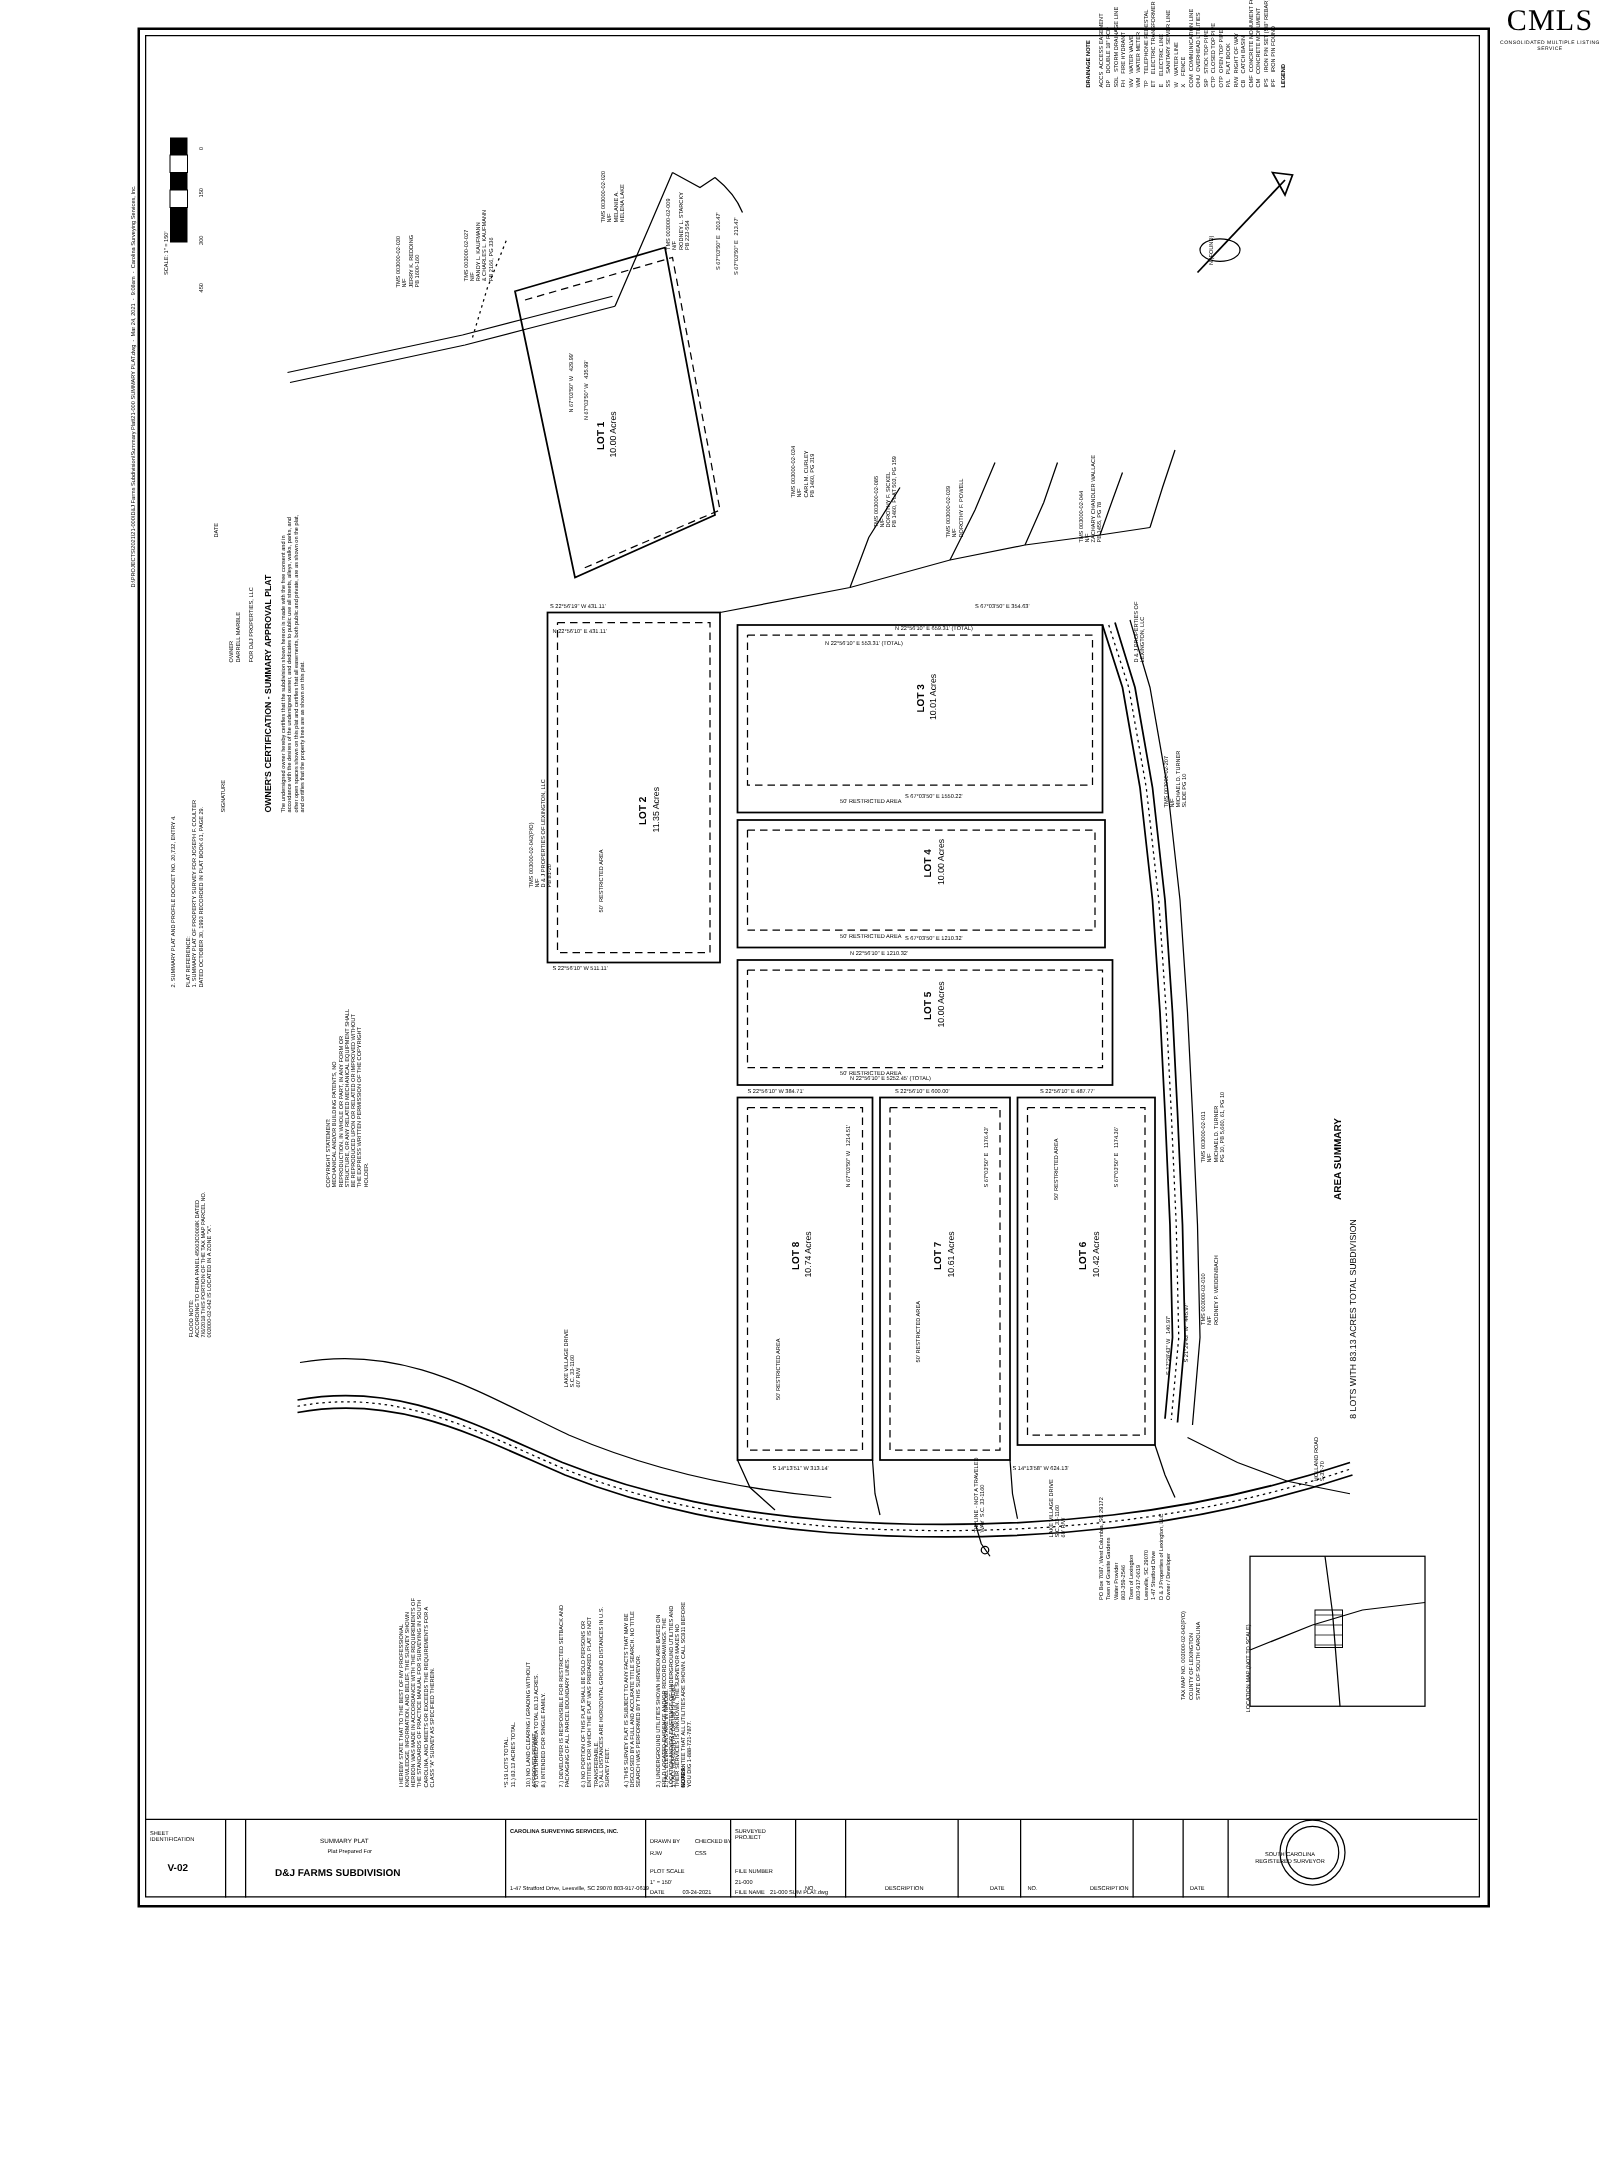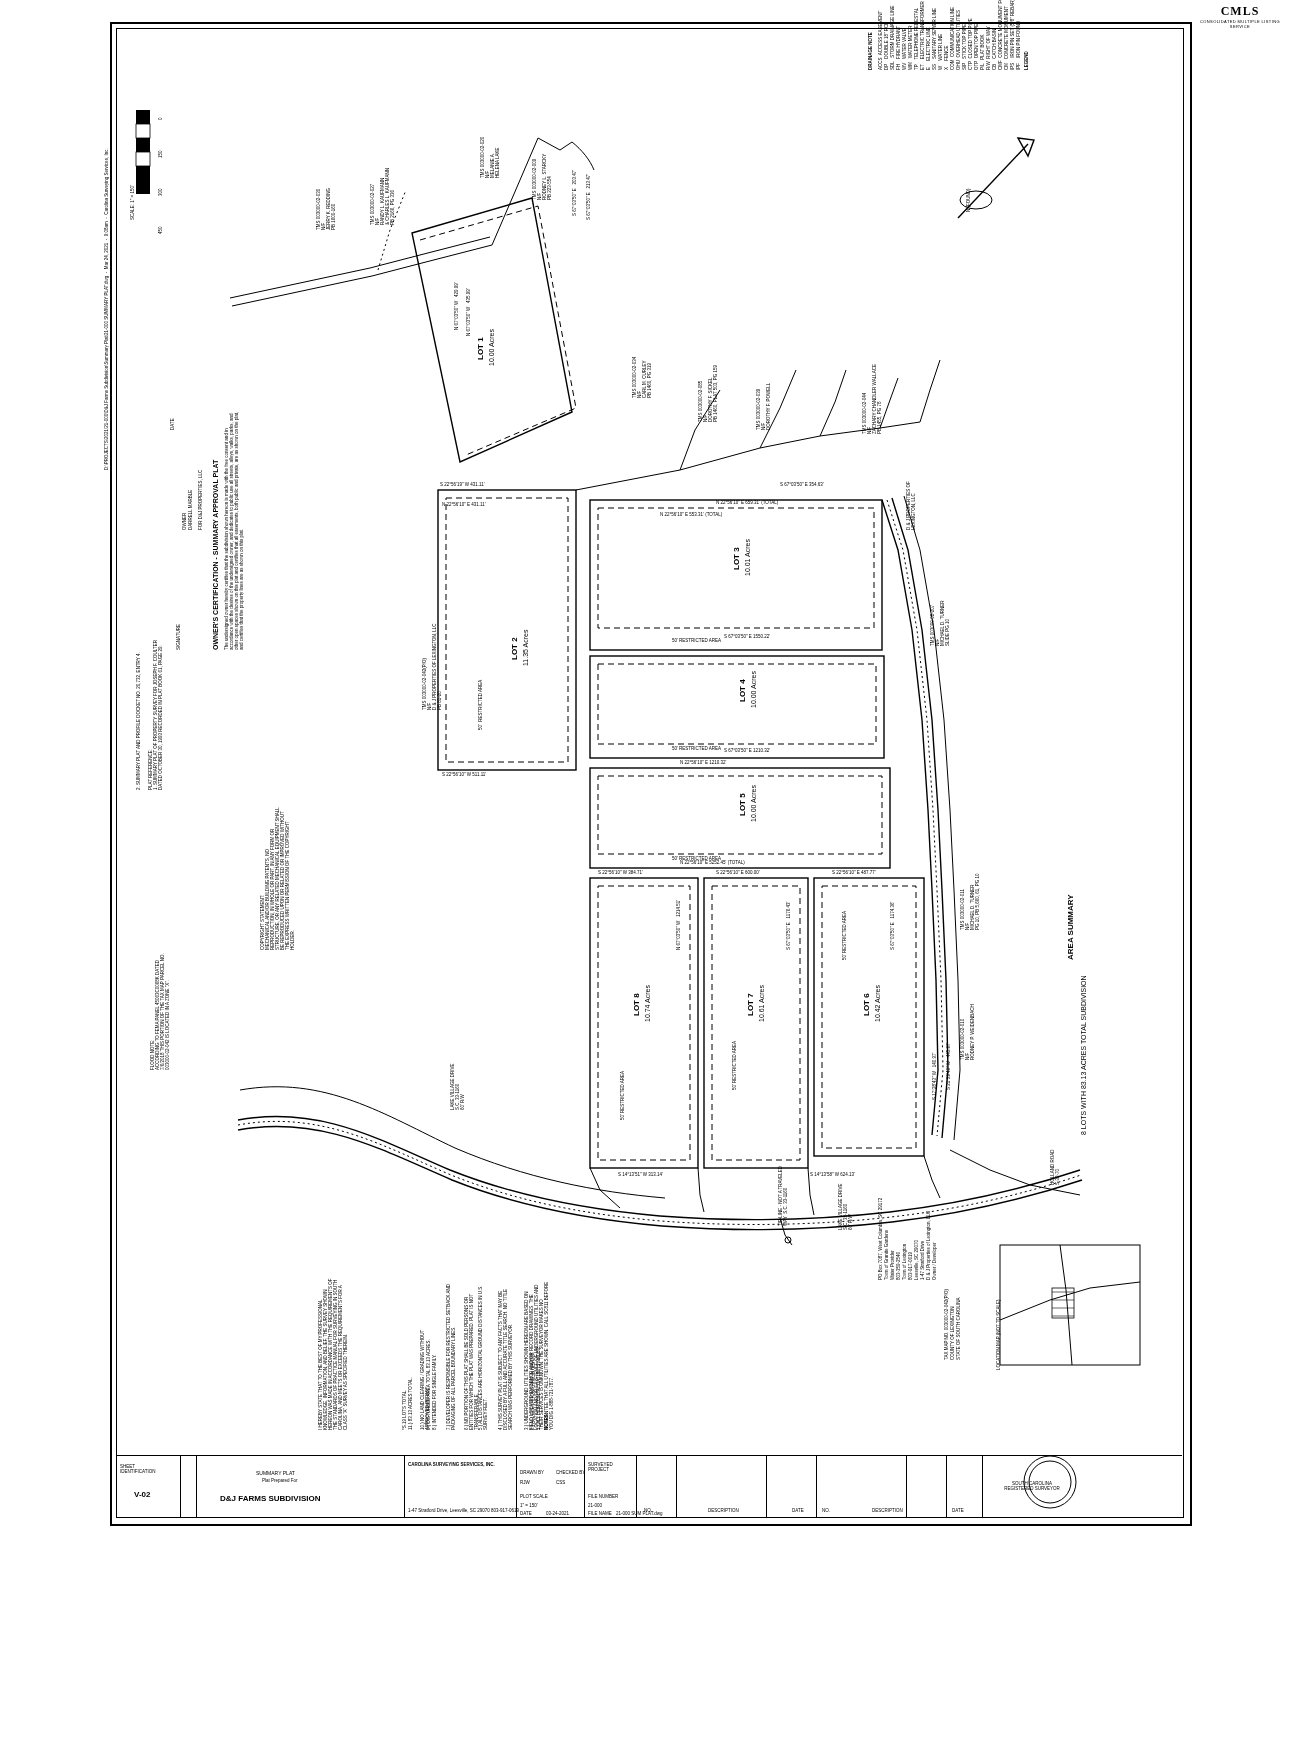--- a/index.html
+++ b/index.html
@@ -3,21 +3,21 @@
 <meta charset="utf-8">
 <style>
   html,body{margin:0;padding:0;background:#ffffff;}
   body{width:1296px;height:1743px;position:relative;font-family:"Liberation Sans",sans-serif;color:#000;overflow:hidden;}
   .sheet{position:absolute;inset:0;background:#fff;}
   .border-outer{position:absolute;left:110px;top:22px;width:1078px;height:1500px;border:2px solid #000;}
   .border-inner{position:absolute;left:116px;top:28px;width:1066px;height:1488px;border:1px solid #000;}
 
   
   .cmls{position:absolute;right:8px;top:4px;width:96px;height:34px;text-align:center;}
-  .cmls .mark{font-size:12px;font-weight:bold;letter-spacing:1px;font-family:"Liberation Serif",serif;text-align:center;}
+  .cmls .mark{font-size:24px;font-weight:normal;letter-spacing:1px;font-family:"Liberation Serif",serif;text-align:center;}
   .cmls .sub{font-size:4px;letter-spacing:.4px;}
 
   
   .rot{transform:rotate(-90deg);transform-origin:0 0;white-space:pre;}
 
   
   .plat{position:absolute;left:120px;top:30px;width:1060px;height:1420px;}
   svg{position:absolute;left:0;top:0;overflow:visible;}
   .ln{stroke:#000;fill:none;}
   .thin{stroke-width:1;}

